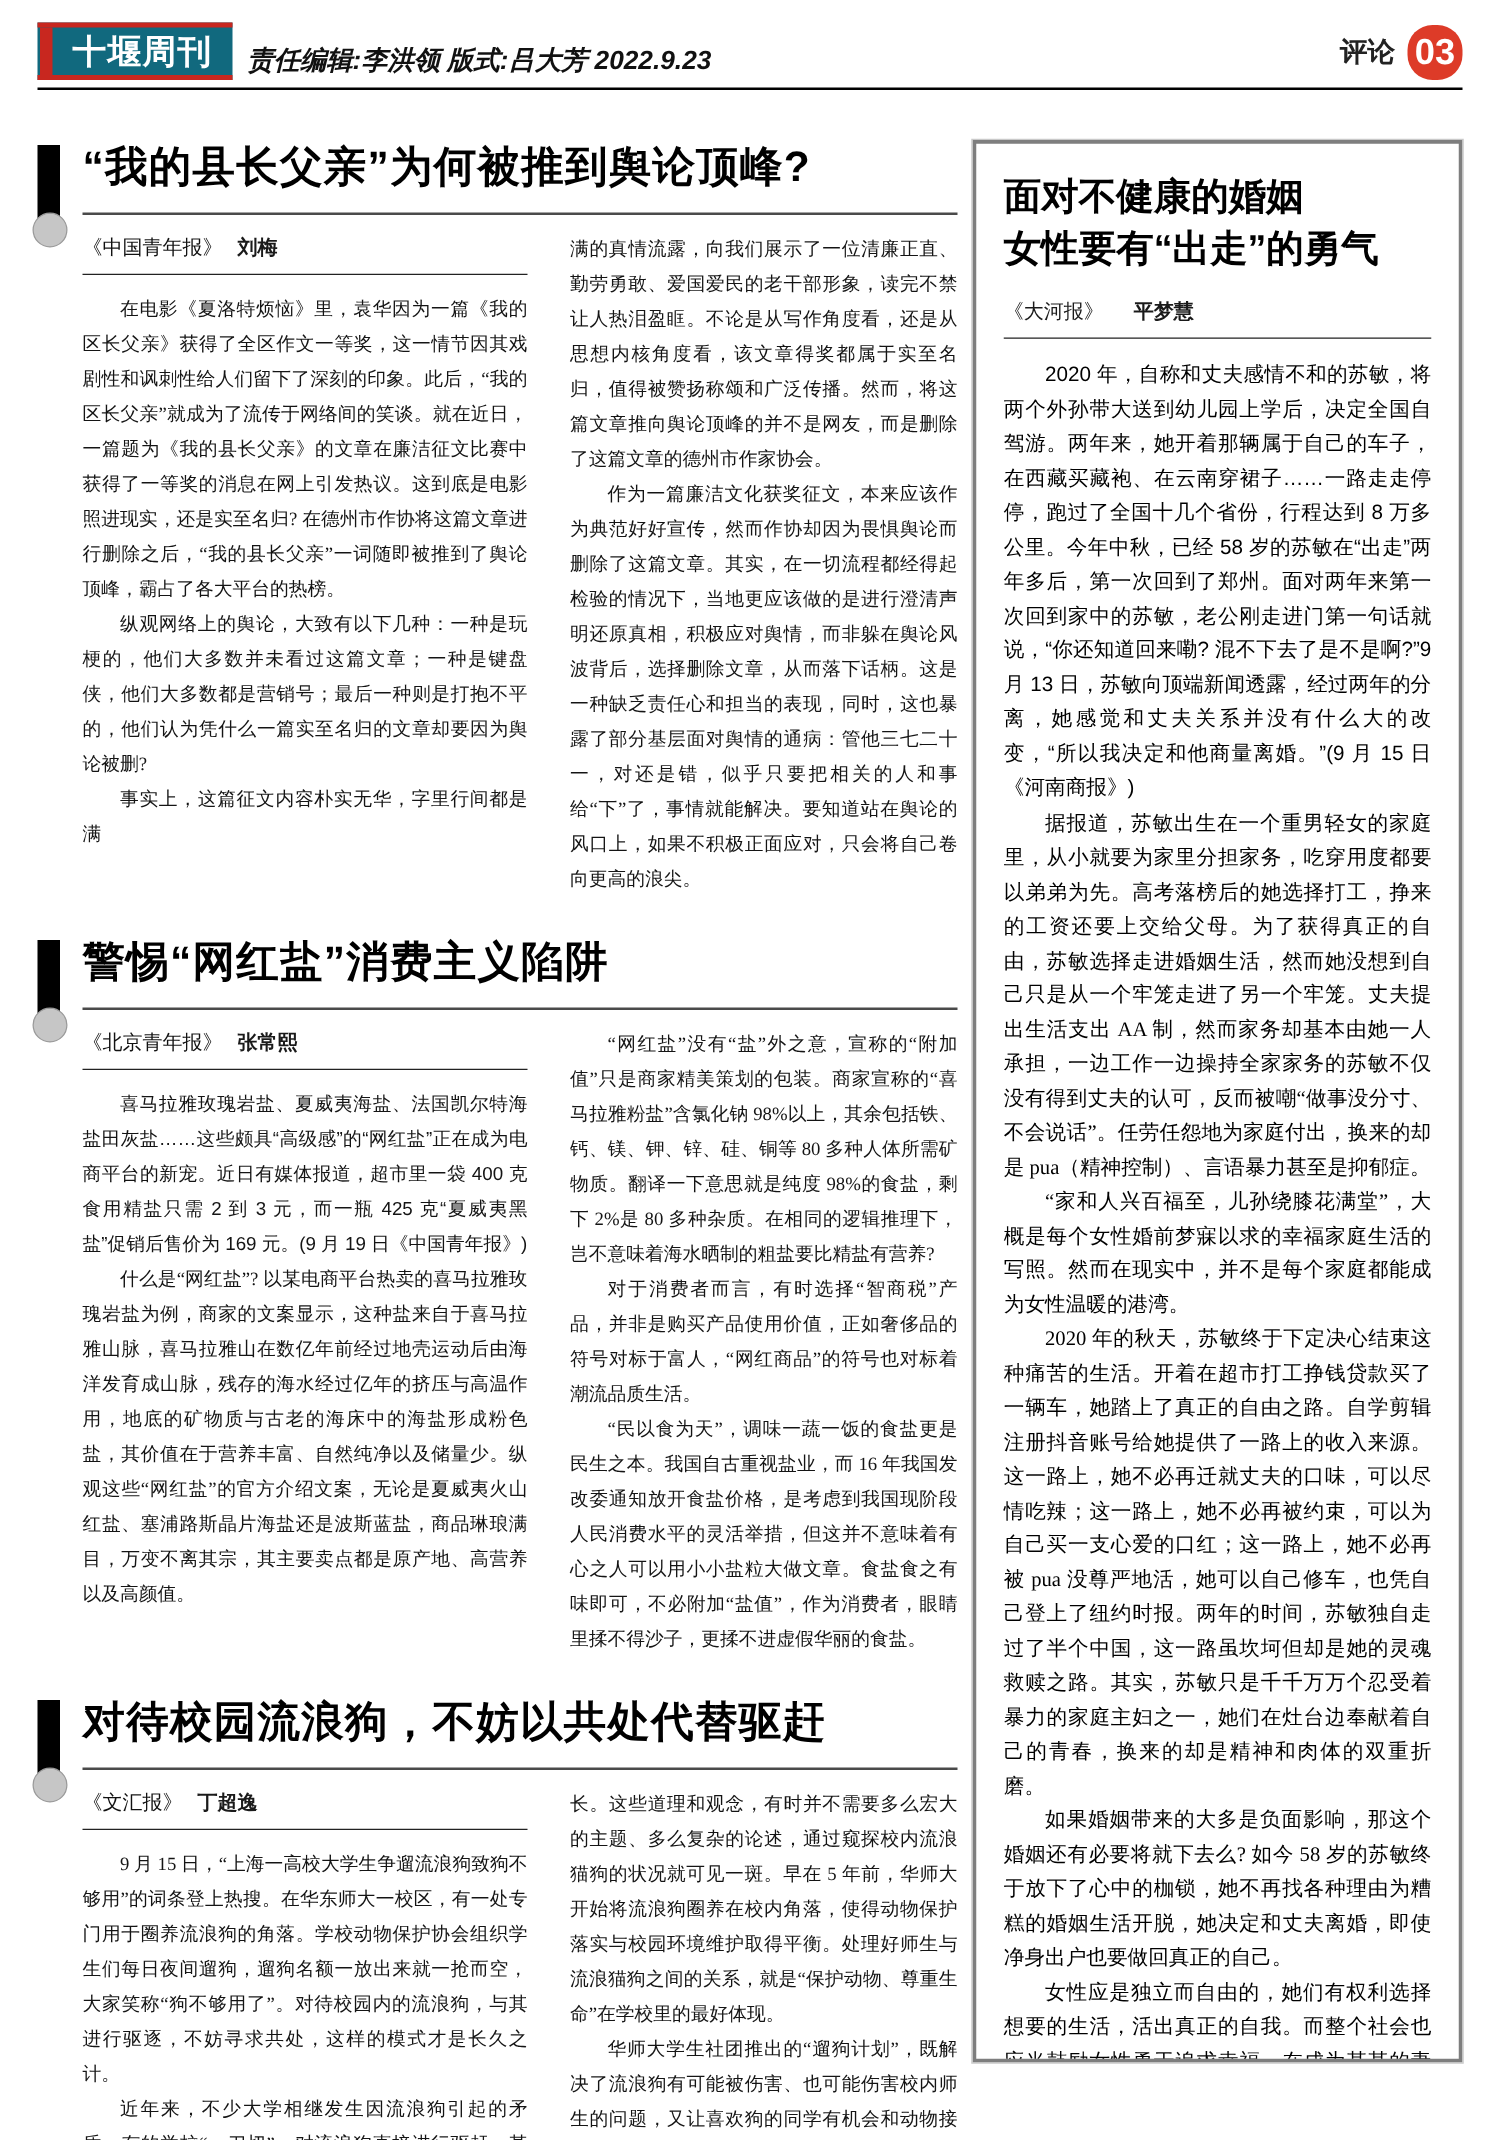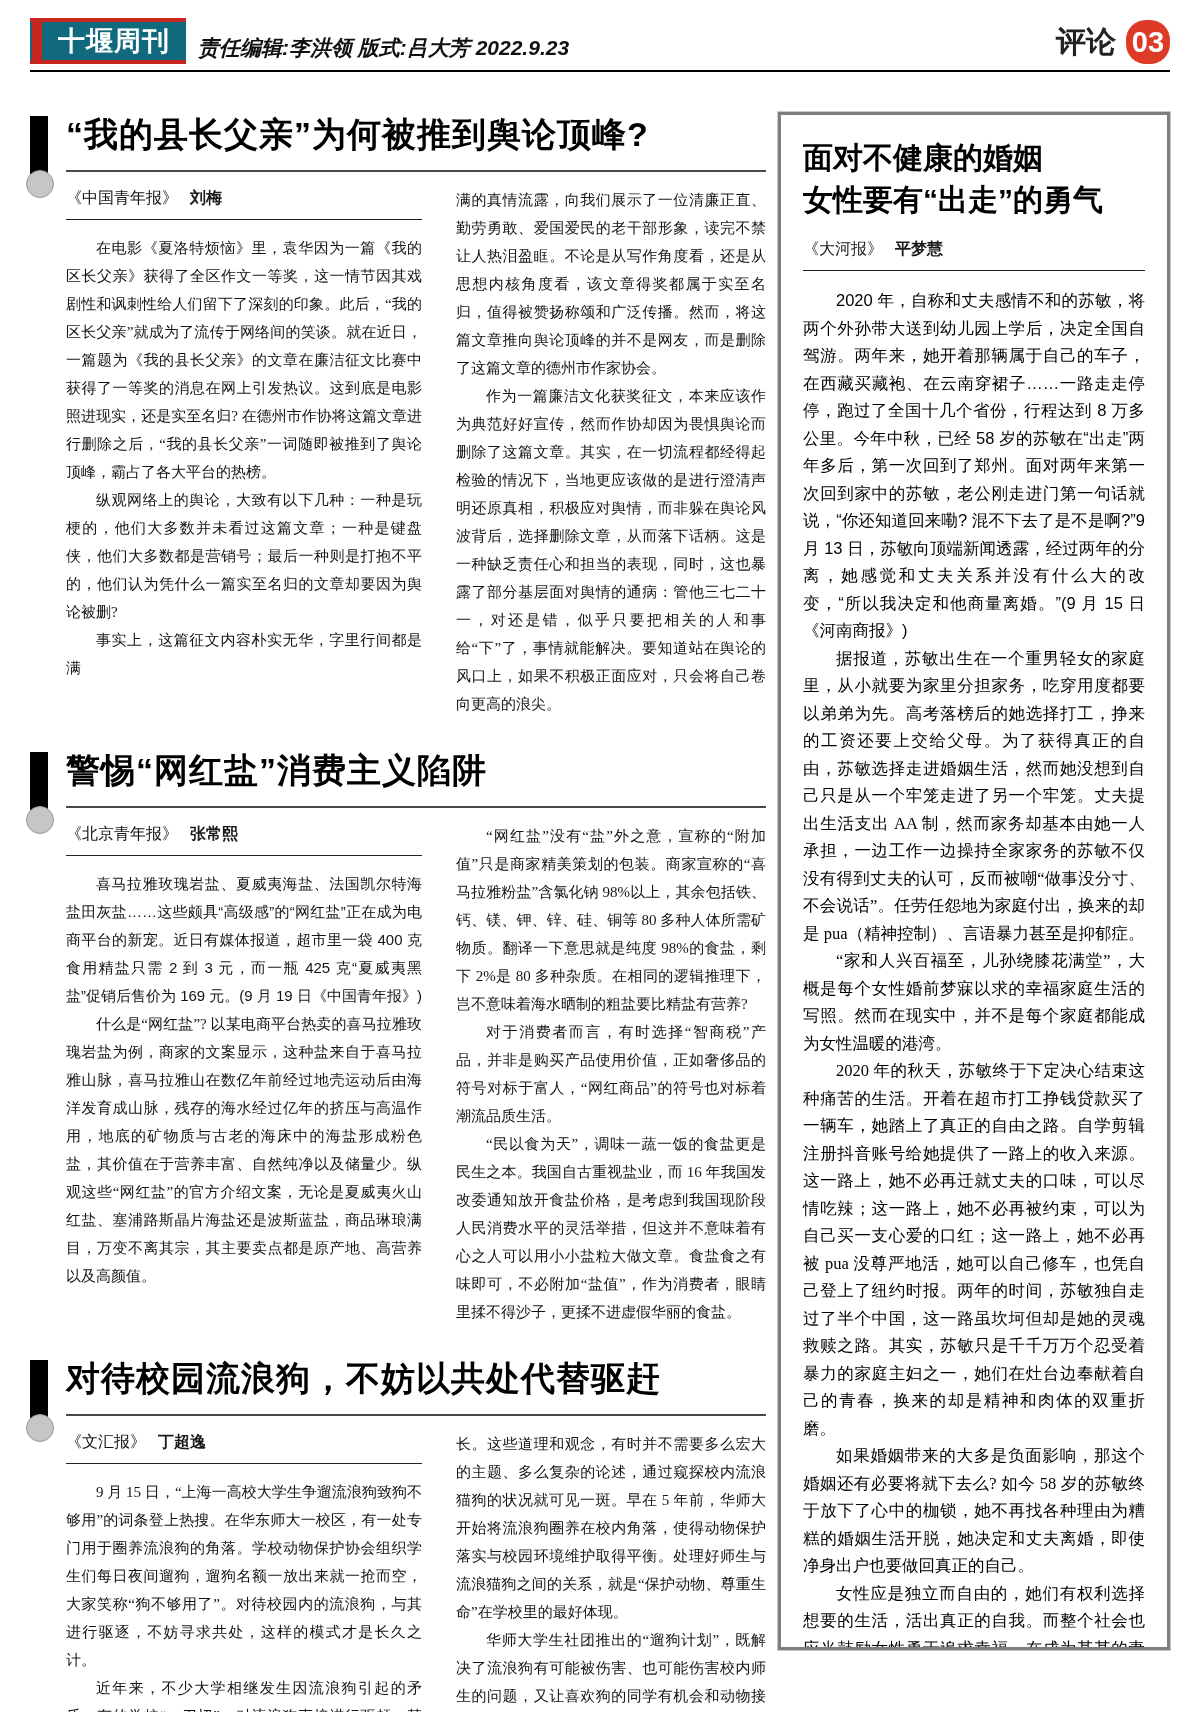--- a/index.html
+++ b/index.html
@@ -21,21 +21,21 @@
     display:flex;align-items:center;justify-content:center;
     color:#fff;font-weight:bold;font-size:27px;letter-spacing:1px;
     font-family:"Liberation Serif",serif;white-space:nowrap;
   }
   .editor-line{
     margin-left:12px;padding-bottom:2px;
     font-family:"Liberation Sans",sans-serif;font-style:italic;font-weight:bold;
     font-size:21px;color:#111;white-space:nowrap;
   }
   .section-area{margin-left:auto;display:flex;align-items:center;}
-  .section-label{font-family:"Liberation Sans",sans-serif;font-weight:bold;font-size:30px;color:#222;margin-right:10px;}
+  .section-label{font-family:"Liberation Sans",sans-serif;font-weight:bold;font-size:22px;color:#222;margin-right:10px;}
   .page-num{
     width:44px;height:44px;border-radius:20px;background:#dd3b28;color:#fff;
     display:flex;align-items:center;justify-content:center;
     font-family:"Liberation Sans",sans-serif;font-weight:bold;font-size:29px;
   }
   .header-rule{border-bottom:2px solid #000;margin-top:6px;}
 
   
   .content{display:flex;margin-top:40px;}
   .main-col{width:736px;flex:none;}
@@ -71,21 +71,21 @@
   p.lede{font-family:"Liberation Sans",sans-serif;}
 
   
   .sb-title{
     margin:4px 0 0 0;font-family:"Liberation Sans",sans-serif;
     font-weight:bold;font-size:30px;line-height:42px;color:#000;
   }
   .sb-title span{display:block;}
   .sb-byline{font-size:16px;margin-top:18px;}
   .sb-byline .source{font-family:"Liberation Serif",serif;}
-  .sb-byline .author{font-family:"Liberation Sans",sans-serif;font-weight:bold;margin-left:8px;}
+  .sb-byline .author{font-family:"Liberation Sans",sans-serif;font-weight:bold;margin-left:20px;}
   .sb-byline-rule{border-bottom:1px solid #222;margin:10px 0 16px 0;}
   .sidebar p{
     margin:0;font-size:16.5px;line-height:27.5px;text-align:justify;text-indent:2em;color:#000000;
   }
 </style>
 </head>
 <body>
 
 <div class="page">
 

